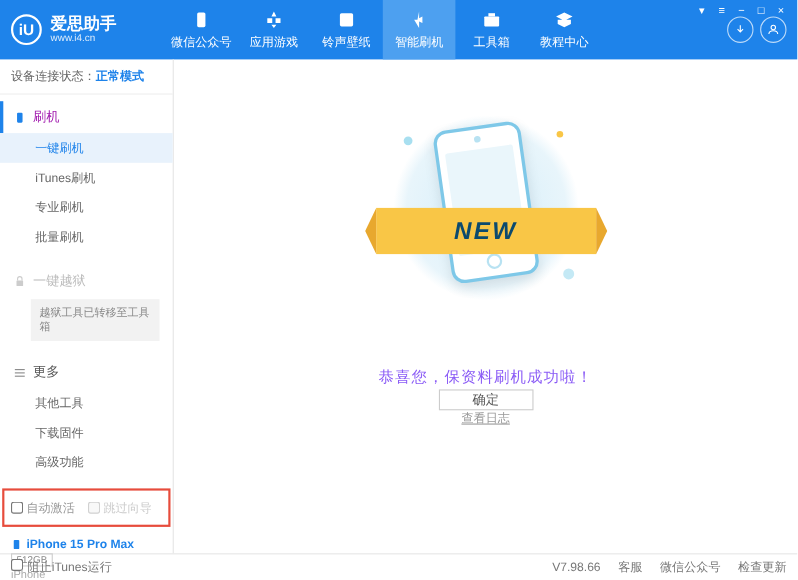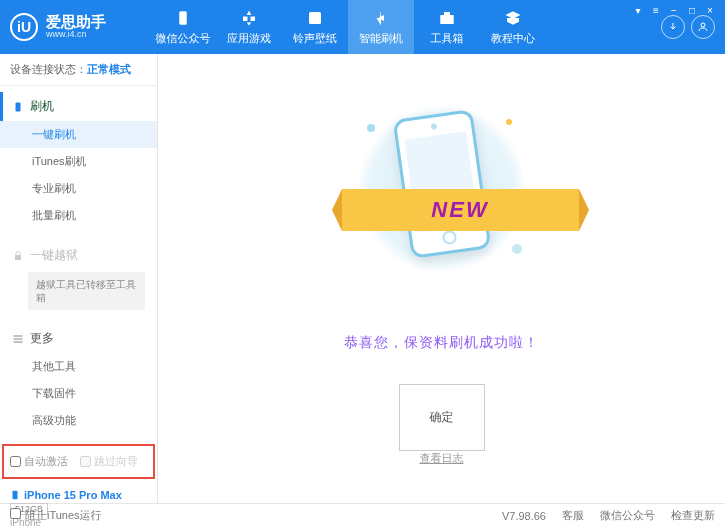--- a/index.html
+++ b/index.html
@@ -24,21 +24,21 @@
 .circ-btn { width: 24px; height: 24px; border: 1.5px solid rgba(255,255,255,0.7); border-radius: 50%; display: flex; align-items: center; justify-content: center; cursor: pointer; }
 .circ-btn svg { width: 12px; height: 12px; fill: none; stroke: #fff; stroke-width: 2; }
 
 .body-area { display: flex; height: 449px; }
 .sidebar { width: 158px; border-right: 1px solid #e5e5e5; display: flex; flex-direction: column; }
 .status-bar { padding: 8px 10px; font-size: 11px; color: #666; border-bottom: 1px solid #eee; }
 .status-bar .mode { color: #1e83ea; font-weight: bold; }
 
 .side-section { padding: 6px 0; }
 .side-header { display: flex; align-items: center; gap: 6px; padding: 6px 12px; font-size: 12px; color: #555; }
-.side-header.active { color: #14532d; border-left: 3px solid #1e83ea; padding-left: 9px; }
+.side-header.active { color: #a21caf; border-left: 3px solid #1e83ea; padding-left: 9px; }
 .side-header.disabled { color: #bbb; }
 .side-header svg { width: 12px; height: 12px; }
 .side-item { padding: 6px 12px 6px 32px; font-size: 11px; color: #666; cursor: pointer; }
 .side-item.active { background: #e8f2fc; color: #1e83ea; }
 .side-item.boxed { background: #f2f2f2; margin: 2px 12px 2px 28px; padding: 6px 8px; line-height: 1.3; color: #888; font-size: 10px; }
 
 .checkbox-row { margin: 4px 2px; padding: 8px 6px; border: 2px solid #e74c3c; display: flex; gap: 12px; font-size: 11px; color: #999; }
 .checkbox-row label { display: flex; align-items: center; gap: 3px; cursor: pointer; }
 .checkbox-row input { width: 11px; height: 11px; }
 .checkbox-row .disabled { color: #ccc; }
@@ -49,31 +49,31 @@
 .device-storage { display: inline-block; border: 1px solid #ccc; padding: 0 4px; font-size: 9px; color: #888; margin-top: 2px; }
 .device-type { color: #aaa; font-size: 10px; margin-top: 2px; }
 
 .main { flex: 1; display: flex; flex-direction: column; align-items: center; padding-top: 40px; position: relative; }
 .phone-illus { position: relative; width: 180px; height: 200px; }
 .glow { position: absolute; width: 170px; height: 170px; background: radial-gradient(circle, #d4edf9 0%, #e8f5fb 60%, transparent 70%); border-radius: 50%; left: 5px; top: 10px; }
 .phone { position: absolute; width: 80px; height: 140px; background: #fff; border: 3px solid #7ec8e8; border-radius: 12px; left: 50px; top: 20px; transform: rotate(-8deg); box-shadow: 0 4px 12px rgba(0,0,0,0.1); }
 .phone::before { content: ""; position: absolute; top: 6px; left: 50%; transform: translateX(-50%); width: 6px; height: 6px; background: #b8e2f2; border-radius: 50%; }
 .phone::after { content: ""; position: absolute; bottom: 6px; left: 50%; transform: translateX(-50%); width: 10px; height: 10px; border: 2px solid #b8e2f2; border-radius: 50%; }
 .phone-screen { position: absolute; top: 18px; left: 6px; right: 6px; bottom: 22px; background: #eaf6fb; border-radius: 2px; }
-.banner { position: absolute; left: -10px; top: 95px; width: 237px; height: 42px; background: #f9c646; display: flex; align-items: center; justify-content: center; font-weight: 900; font-size: 22px; color: #a21caf; font-style: italic; letter-spacing: 2px; }
+.banner { position: absolute; left: -10px; top: 95px; width: 200px; height: 42px; background: #f9c646; display: flex; align-items: center; justify-content: center; font-weight: 900; font-size: 22px; color: #0c4a6e; font-style: italic; letter-spacing: 2px; }
 .banner::before, .banner::after { content: ""; position: absolute; width: 0; height: 0; border-style: solid; }
 .banner::before { left: -10px; top: 0; border-width: 21px 10px 21px 0; border-color: transparent #e8a82e transparent transparent; }
 .banner::after { right: -10px; top: 0; border-width: 21px 0 21px 10px; border-color: transparent transparent transparent #e8a82e; }
 .dot { position: absolute; border-radius: 50%; }
 .d1 { width: 8px; height: 8px; background: #a8dff0; left: 15px; top: 30px; }
 .d2 { width: 6px; height: 6px; background: #f9c646; right: 20px; top: 25px; }
 .d3 { width: 10px; height: 10px; background: #c4e9f5; right: 10px; bottom: 40px; }
 
 .success-text { margin-top: 40px; font-size: 14px; color: #8b5cf6; letter-spacing: 1px; }
-.ok-btn { margin-top: 32px; padding: 24px 30px; border: 1px solid #ccc; background: #fff; font-size: 12px; color: #555; cursor: pointer; }
+.ok-btn { margin-top: 2px; padding: 0 30px; border: 1px solid #ccc; background: #fff; font-size: 12px; color: #555; cursor: pointer; }
 .log-link { font-size: 11px; color: #999; cursor: pointer; text-decoration: underline; }
 
 .footer { height: 24px; border-top: 1px solid #e5e5e5; display: flex; align-items: center; padding: 0 10px; font-size: 11px; color: #777; justify-content: space-between; }
 .footer-left { display: flex; align-items: flex-start; gap: 4px; }
 .footer-left input { width: 11px; height: 11px; }
 .footer-right { display: flex; align-items: center; gap: 16px; }
 .spacer { flex: 1; }
 </style>
 </head>
 <body>

